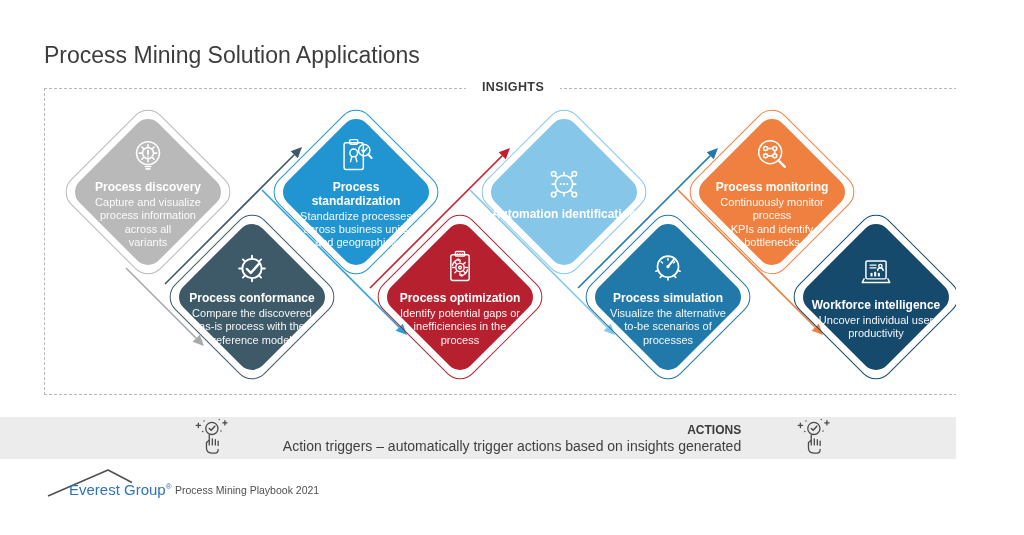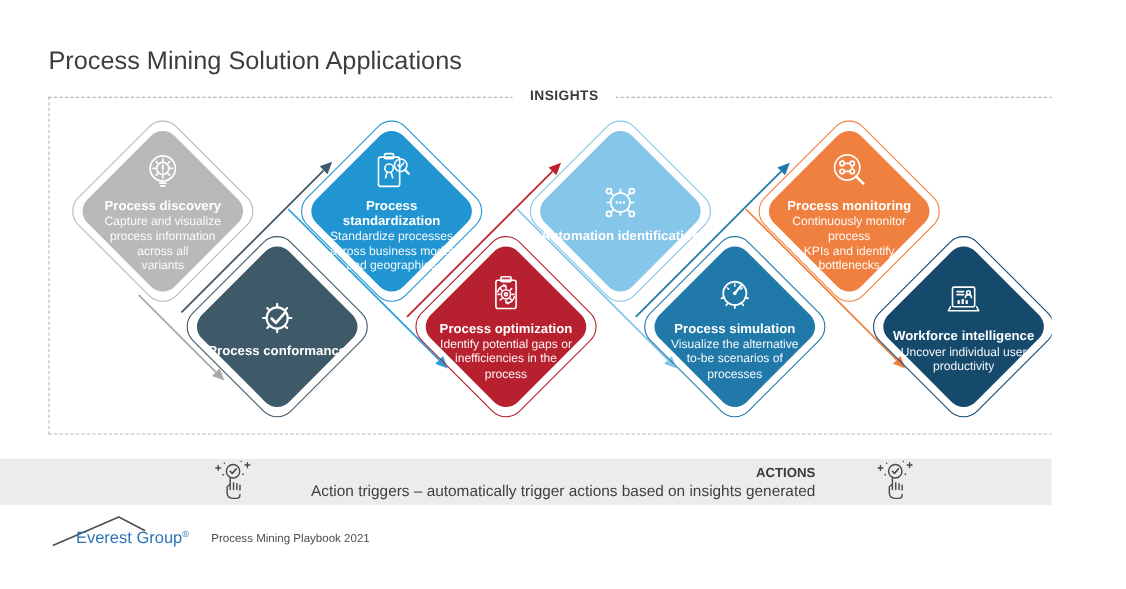--- a/index.html
+++ b/index.html
@@ -28,21 +28,21 @@
                display:flex;align-items:center;justify-content:center;gap:52px;}
   .actions-text{text-align:right;}
   .actions-label{font-size:12px;font-weight:bold;color:#3b3b3b;}
   .actions-sub{font-size:14px;color:#3f3f3f;margin-top:1px;}
   .tap-icon svg{width:40px;height:40px;display:block;}
   .footer{position:absolute;left:46px;top:466px;display:flex;align-items:flex-end;}
   .logo{position:relative;width:126px;height:32px;text-align:right;}
   .logo svg{position:absolute;left:0;top:0;}
   .brand{position:absolute;left:23px;bottom:0;font-size:15px;color:#2d74b8;white-space:nowrap;}
   .brand sup{font-size:8px;}
-  .caption{font-size:10.5px;color:#4f4f4f;margin-left:20px;margin-bottom:2px;white-space:nowrap;}
+  .caption{font-size:10.5px;color:#4f4f4f;margin-left:3px;margin-bottom:2px;white-space:nowrap;}
 </style>
 </head>
 <body>
 
 <div class="stage">
 
   <div class="page-title">Process Mining Solution Applications</div>
 
   <div class="insights-box">
     <div class="insights-label">INSIGHTS</div>
@@ -106,41 +106,44 @@
         <div class="fill" style="background:#3e5a68"></div>
         <div class="content">
           <span class="icon-wrap">
             <svg viewBox="0 0 48 48" fill="none" stroke="#fff" stroke-linecap="round" stroke-linejoin="round" stroke-width="2.1">
               <circle cx="24" cy="24" r="10.5"></circle>
    <path d="M35,24H38 M31.8,31.8L33.9,33.9 M24,35V38 M16.2,31.8L14.1,33.9 M13,24H10 M16.2,16.2L14.1,14.1 M24,13V10 M31.8,16.2L33.9,14.1"></path>
    <path d="M18.5,24.5 l4.2,4.4 L31.5,19" stroke-width="2.6"></path>
             </svg>
           </span>
           <div class="d-title">Process conformance</div>
+          <div class="d-desc">Compare the discovered
+as-is process with the
+reference model</div>
         </div>
       </div>
       <div class="diamond" style="left: 356px; top: 192px;">
         <div class="ring" style="border-color:#2095d2"></div>
         <div class="fill" style="background:#2095d2"></div>
         <div class="content">
           <span class="icon-wrap">
             <svg viewBox="0 0 48 48" fill="none" stroke="#fff" stroke-linecap="round" stroke-linejoin="round" stroke-width="1.6">
               <rect x="11" y="9" width="21" height="29" rx="2"></rect>
    <rect x="17" y="5.5" width="9" height="5" rx="1.5"></rect>
    <circle cx="21.5" cy="20" r="4.2"></circle>
               <path d="M19.5,23.8L18,29.5 M23.5,23.8L25,29.5"></path>
    <circle cx="33" cy="17" r="6.2"></circle>
               <path d="M37.3,21.6L41,25.5" stroke-width="2.2"></path>
    <path d="M30.3,17 l2,2.1 L36.2,14.6"></path>
             </svg>
           </span>
           <div class="d-title">Process
 standardization</div>
           <div class="d-desc">Standardize processes
-across business model
+across business units
 and geographies</div>
         </div>
       </div>
       <div class="diamond" style="left: 460px; top: 297px;">
         <div class="ring" style="border-color:#b7202e"></div>
         <div class="fill" style="background:#b7202e"></div>
         <div class="content">
           <span class="icon-wrap">
             <svg viewBox="0 0 48 48" fill="none" stroke="#fff" stroke-linecap="round" stroke-linejoin="round" stroke-width="1.6">
               <rect x="14" y="9" width="20" height="28" rx="2"></rect>

